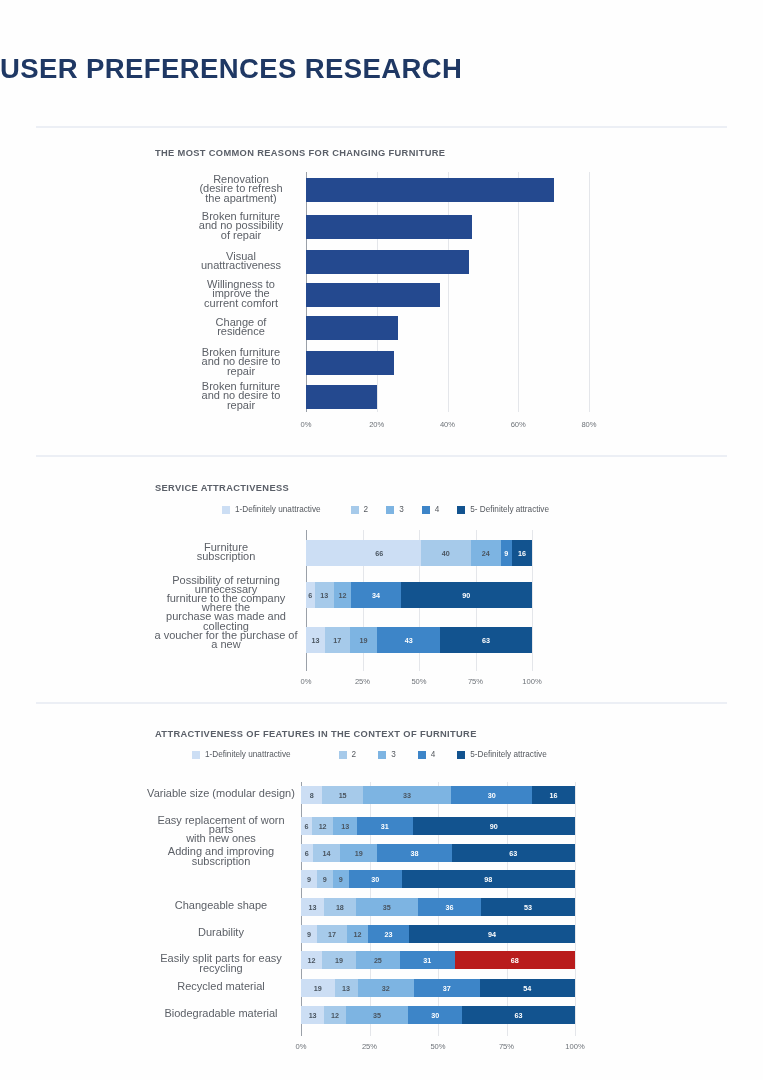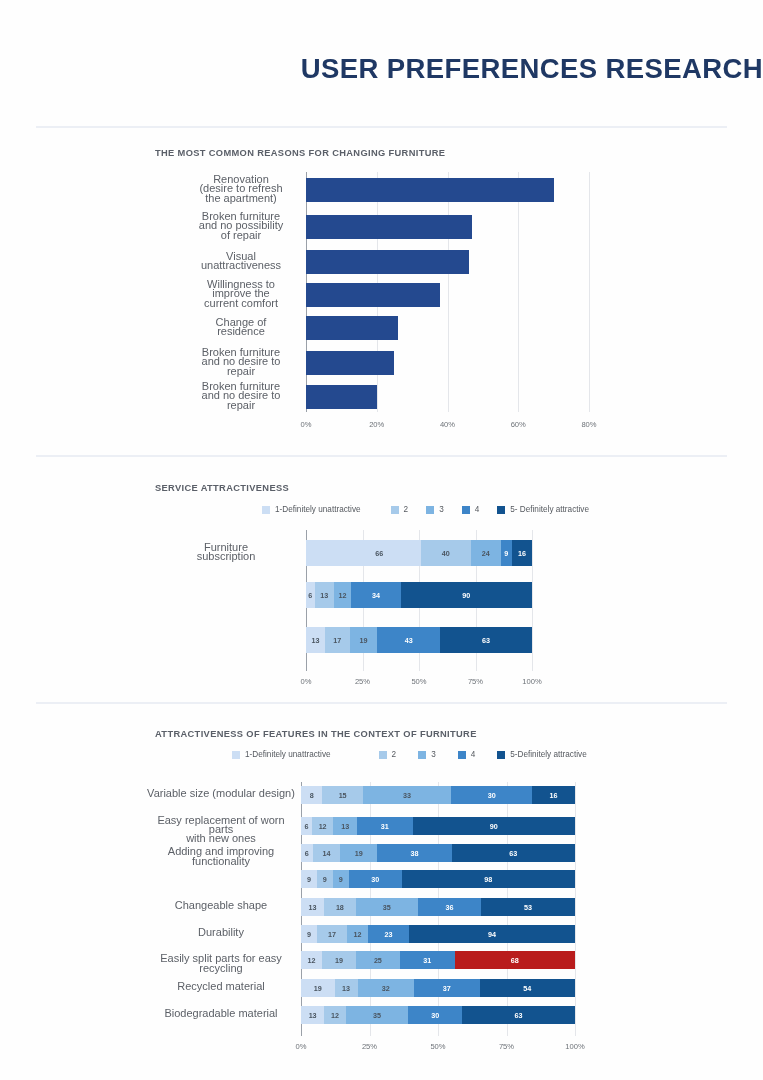--- a/index.html
+++ b/index.html
@@ -20,21 +20,21 @@
     height: 1080px;
     background: #fefefe;
   }
 
   
   .main-title {
     position: absolute;
     top: 53px;
     left: 0;
     width: 763px;
-    text-align: right;
+    text-align: left;
     font-size: 27.5px;
     font-weight: bold;
     letter-spacing: 0.4px;
     color: #1f3864;
   }
 
   .divider {
     position: absolute;
     left: 36px;
     width: 691px;
@@ -60,21 +60,20 @@
     position: absolute;
     display: flex;
     align-items: center;
     font-size: 8.2px;
     color: #55595f;
     white-space: nowrap;
   }
   .legend .item {
     display: flex;
     align-items: center;
-    margin-left: 40px;
   }
   .legend .swatch {
     width: 8px;
     height: 8px;
     margin-right: 5px;
     display: inline-block;
   }
   .legend .lbl { line-height: 10px; }
 
   
@@ -242,20 +241,26 @@
         <div>Furniture</div>
         <div>subscription</div>
       </div>
       <div class="stackrow" style="left: 306px; top: 52px; width: 226px; height: 26px;">
         <div class="seg dark-text" style="background: rgb(204, 222, 244); width: 3.87097%;">6</div>
         <div class="seg dark-text" style="background: rgb(166, 202, 234); width: 8.3871%;">13</div>
         <div class="seg dark-text" style="background: rgb(125, 180, 226); width: 7.74194%;">12</div>
         <div class="seg light-text" style="background: rgb(61, 133, 200); width: 21.9355%;">34</div>
         <div class="seg light-text" style="background: rgb(18, 83, 143); width: 58.0645%;">90</div>
       </div>
+      <div class="rowlabel" style="right: 462px; width: 150px; top: 45.6px;">
+        <div>Possibility of returning unnecessary</div>
+        <div>furniture to the company where the</div>
+        <div>purchase was made and collecting</div>
+        <div>a voucher for the purchase of a new</div>
+      </div>
       <div class="stackrow" style="left: 306px; top: 97px; width: 226px; height: 26px;">
         <div class="seg dark-text" style="background: rgb(204, 222, 244); width: 8.3871%;">13</div>
         <div class="seg dark-text" style="background: rgb(166, 202, 234); width: 10.9677%;">17</div>
         <div class="seg dark-text" style="background: rgb(125, 180, 226); width: 12.2581%;">19</div>
         <div class="seg light-text" style="background: rgb(61, 133, 200); width: 27.7419%;">43</div>
         <div class="seg light-text" style="background: rgb(18, 83, 143); width: 40.6452%;">63</div>
       </div>
     </div>
 
   <div class="section-title" style="top:729px">ATTRACTIVENESS OF FEATURES IN THE CONTEXT OF FURNITURE</div>
@@ -314,21 +319,21 @@
         <div>with new ones</div>
       </div>
       <div class="stackrow" style="left: 301px; top: 62px; width: 274px; height: 18px;">
         <div class="seg dark-text" style="background: rgb(204, 222, 244); width: 4.28571%;">6</div>
         <div class="seg dark-text" style="background: rgb(166, 202, 234); width: 10%;">14</div>
         <div class="seg dark-text" style="background: rgb(125, 180, 226); width: 13.5714%;">19</div>
         <div class="seg light-text" style="background: rgb(61, 133, 200); width: 27.1429%;">38</div>
         <div class="seg light-text" style="background: rgb(18, 83, 143); width: 45%;">63</div>
       </div>
       <div class="rowlabel" style="right: 467px; width: 150px; top: 65.4px;">
-        <div>Adding and improving functionality</div>
+        <div>Adding and improving subscription</div>
       </div>
       <div class="stackrow" style="left: 301px; top: 88px; width: 274px; height: 18px;">
         <div class="seg dark-text" style="background: rgb(204, 222, 244); width: 5.80645%;">9</div>
         <div class="seg dark-text" style="background: rgb(166, 202, 234); width: 5.80645%;">9</div>
         <div class="seg dark-text" style="background: rgb(125, 180, 226); width: 5.80645%;">9</div>
         <div class="seg light-text" style="background: rgb(61, 133, 200); width: 19.3548%;">30</div>
         <div class="seg light-text" style="background: rgb(18, 83, 143); width: 63.2258%;">98</div>
       </div>
       <div class="stackrow" style="left: 301px; top: 116px; width: 274px; height: 18px;">
         <div class="seg dark-text" style="background: rgb(204, 222, 244); width: 8.3871%;">13</div>

